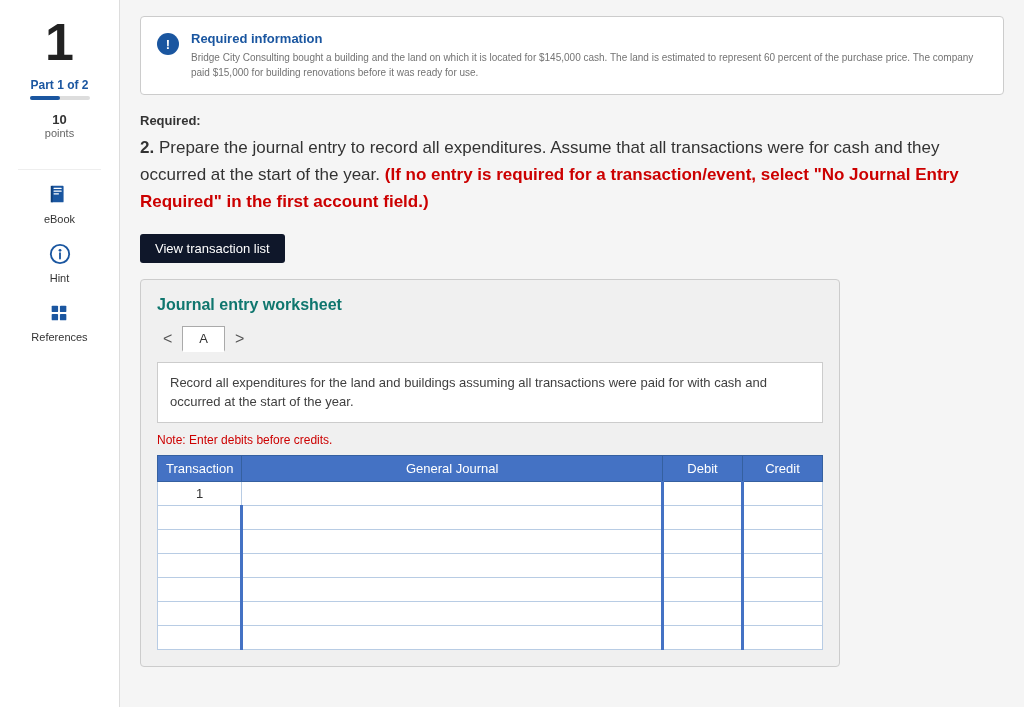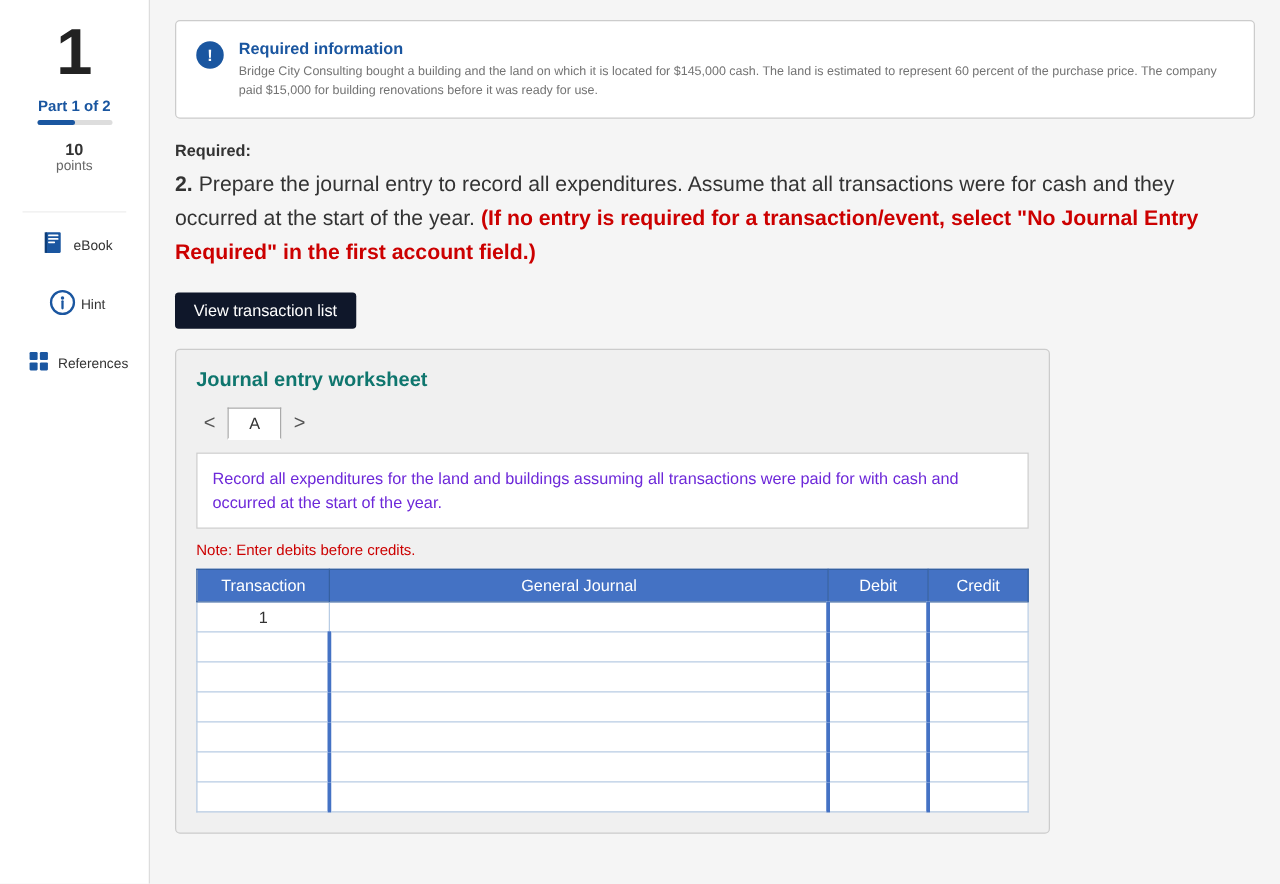--- a/index.html
+++ b/index.html
@@ -64,21 +64,21 @@
       margin-bottom: 20px;
     }
     .sidebar-divider {
       width: 80%;
       border: none;
       border-top: 1px solid #eee;
       margin: 10px 0;
     }
     .sidebar-item {
       display: flex;
-      flex-direction: row;
+      flex-direction: column;
       align-items: center;
       margin-bottom: 14px;
       cursor: pointer;
     }
     .sidebar-icon {
       width: 30px;
       height: 30px;
       display: flex;
       align-items: center;
       justify-content: center;
@@ -212,37 +212,37 @@
       border-bottom: 2px solid #fff;
     }
     
     .instruction-box {
       background: #fff;
       border: 1px solid #ccc;
       padding: 10px 12px;
       margin-bottom: 10px;
       font-size: 13px;
       line-height: 1.5;
-      color: #6d28d9;
+      color: #404040;
     }
     .note-text {
       color: #c00;
       font-size: 12px;
       margin-bottom: 8px;
     }
     
     .journal-table {
       width: 100%;
       border-collapse: collapse;
       font-size: 13px;
     }
     .journal-table thead tr th {
       background: #4472c4;
       color: #fff;
-      padding: 5px 19px;
+      padding: 5px 8px;
       text-align: center;
       border: 1px solid #3560a0;
       font-weight: normal;
     }
     .journal-table tbody tr td {
       background: #fff;
       border: 1px solid #b8cce4;
       padding: 4px 8px;
       height: 24px;
     }

